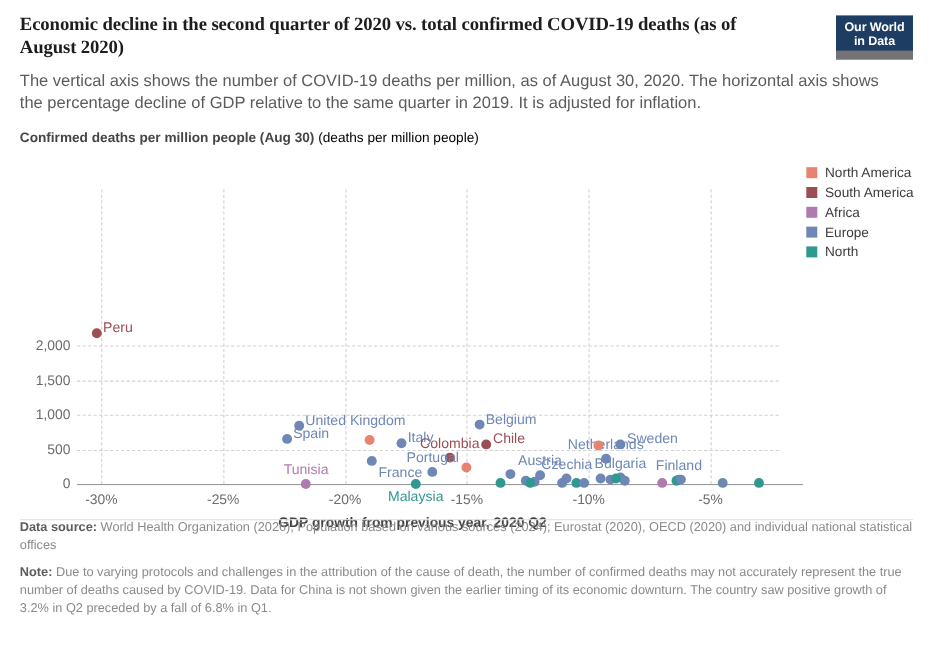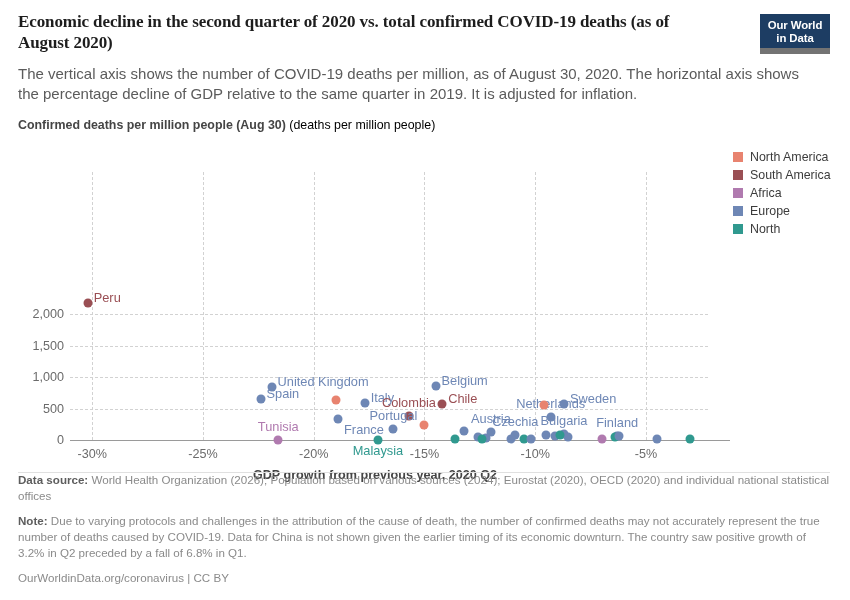--- a/index.html
+++ b/index.html
@@ -47,21 +47,21 @@
     color: #5b5b5b;
     width: 800px;
   }
   .owid-logo {
     position: absolute;
     right: 0px;
     top: 2px;
     width: 70px;
     height: 40px;
     background: #1d3d63;
-    border-bottom: 6px solid #737373;
+    border-bottom: 8px solid #737373;
     box-sizing: border-box;
     color: #ffffff;
     text-align: center;
     font-size: 11.4px;
     font-weight: 700;
     line-height: 1.15;
     padding-top: 5px;
     letter-spacing: -0.1px;
   }
 
@@ -331,16 +331,15 @@
   <div class="footer-sep"></div>
   <div class="footer">
     <p>
       <b>Data source:</b>
       <span>World Health Organization (2026); Population based on various sources (2024); Eurostat (2020), OECD (2020) and individual national statistical offices</span>
     </p>
     <p>
       <b>Note:</b>
       <span>Due to varying protocols and challenges in the attribution of the cause of death, the number of confirmed deaths may not accurately represent the true number of deaths caused by COVID-19. Data for China is not shown given the earlier timing of its economic downturn. The country saw positive growth of 3.2% in Q2 preceded by a fall of 6.8% in Q1.</span>
     </p>
-    <p class="footer-link">OurWorldinData.org/coronavirus | CC BY</p>
   </div>
 
 </div>
 
 </body></html>

